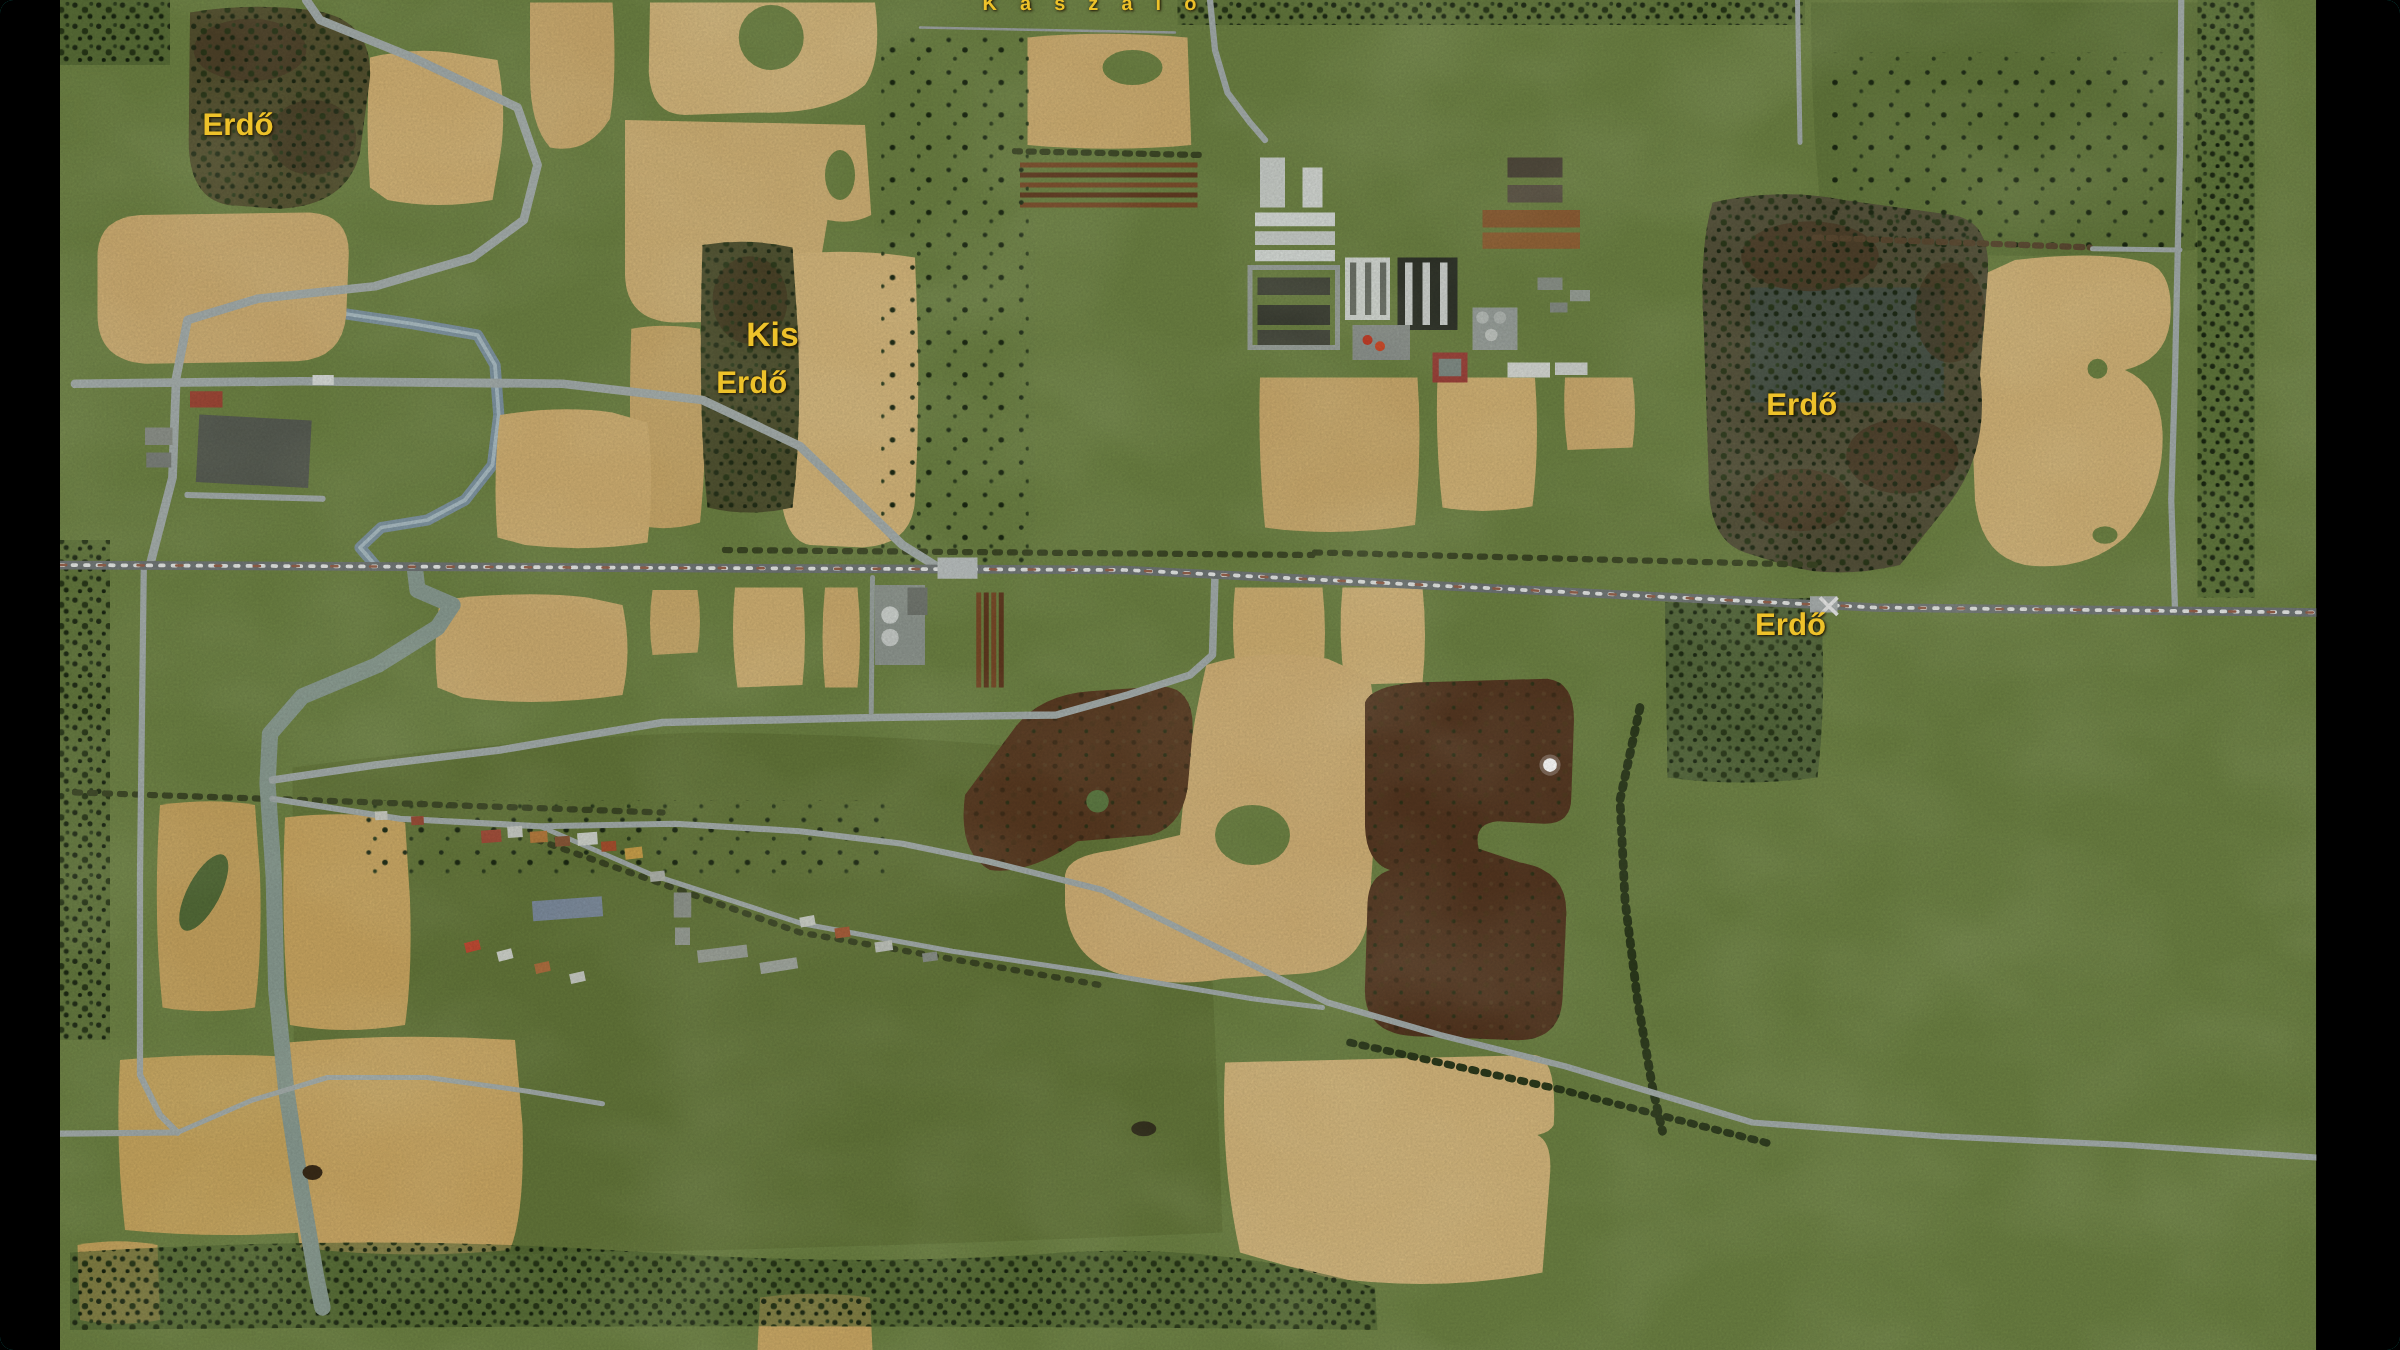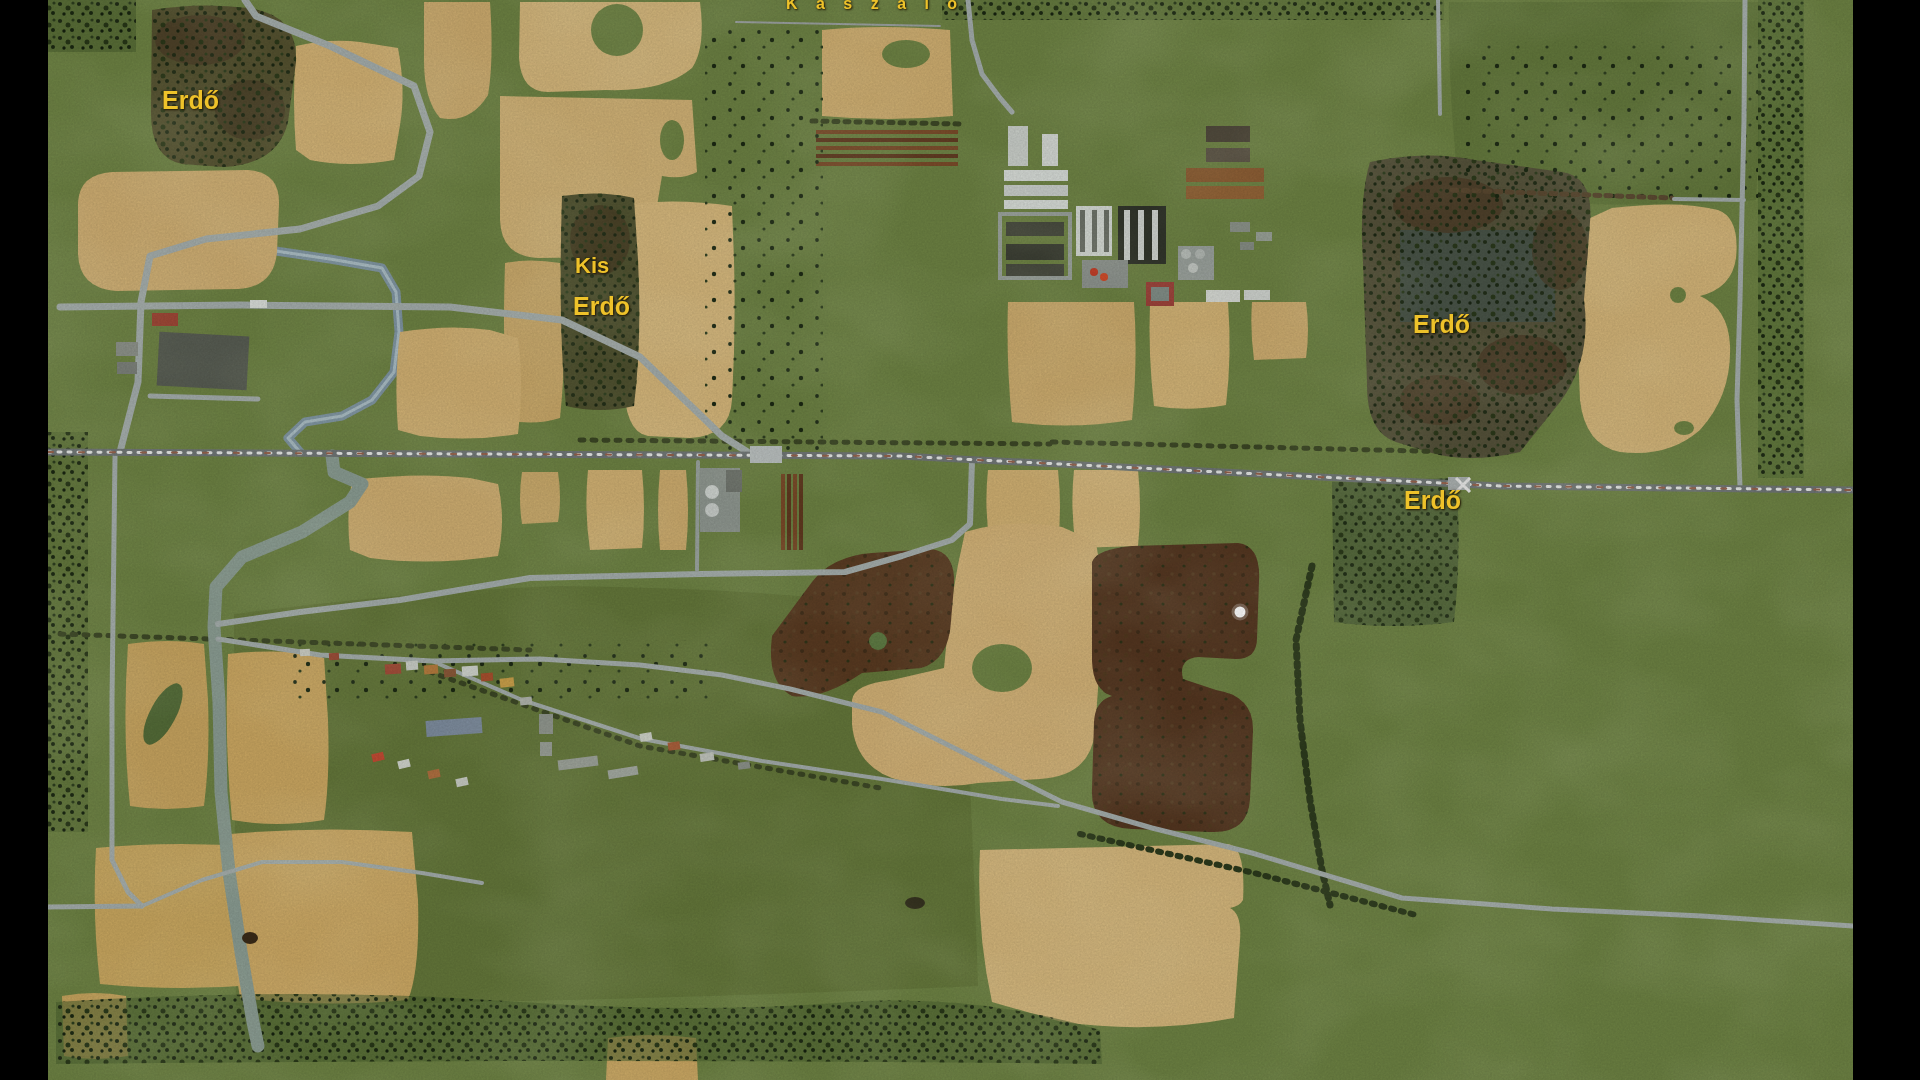--- a/index.html
+++ b/index.html
@@ -1,17 +1,17 @@
 <!DOCTYPE html>
 <html><head>
 <meta charset="utf-8">
 <style>
   html,body{margin:0;padding:0;background:#000;}
   #stage{position:relative;width:1920px;height:1080px;background:#0f766e;overflow:hidden;
-         font-family:"Liberation Sans",sans-serif;}
+         font-family:"Liberation Sans",sans-serif;border-radius:11px;}
   #terrain{position:absolute;left:0;top:0;}
   .map-label{position:absolute;font-weight:bold;color:#eec22a;white-space:nowrap;
     text-shadow:1px 1px 2px rgba(30,20,0,.9),0 0 3px rgba(40,30,0,.55);
     font-family:"Liberation Sans",sans-serif;}
 </style>
 </head>
 <body>
 
 <div id="stage">
   <svg id="terrain" width="1920" height="1080" viewBox="0 0 1920 1080" xmlns="http://www.w3.org/2000/svg">
@@ -235,17 +235,17 @@
           <circle cx="1240" cy="612" r="8.5" fill="#ffffff" opacity="0.25"></circle>
           <circle cx="1240" cy="612" r="5.5" fill="#ffffff"></circle>
         </g>
       <rect x="48" y="0" width="1805" height="1080" filter="url(#fMottle)" opacity="0.14"></rect>
       <rect x="48" y="0" width="1805" height="1080" filter="url(#fNoise)" opacity="0.13"></rect>
     </g>
   </svg>
 
   <div class="map-label" style="left: 786px; top: -5px; font-size: 16px; letter-spacing: 7px;">K a s z á l ó</div>
   <div class="map-label" style="left: 162px; top: 86px; font-size: 25px;">Erdő</div>
-  <div class="map-label" style="left: 575px; top: 253px; font-size: 22px;">Kis</div>
+  <div class="map-label" style="left: 597px; top: 253px; font-size: 27px;">Kis</div>
   <div class="map-label" style="left: 573px; top: 292px; font-size: 25px;">Erdő</div>
   <div class="map-label" style="left: 1413px; top: 310px; font-size: 25px;">Erdő</div>
   <div class="map-label" style="left: 1404px; top: 486px; font-size: 25px;">Erdő</div>
 </div>
 
 </body></html>

